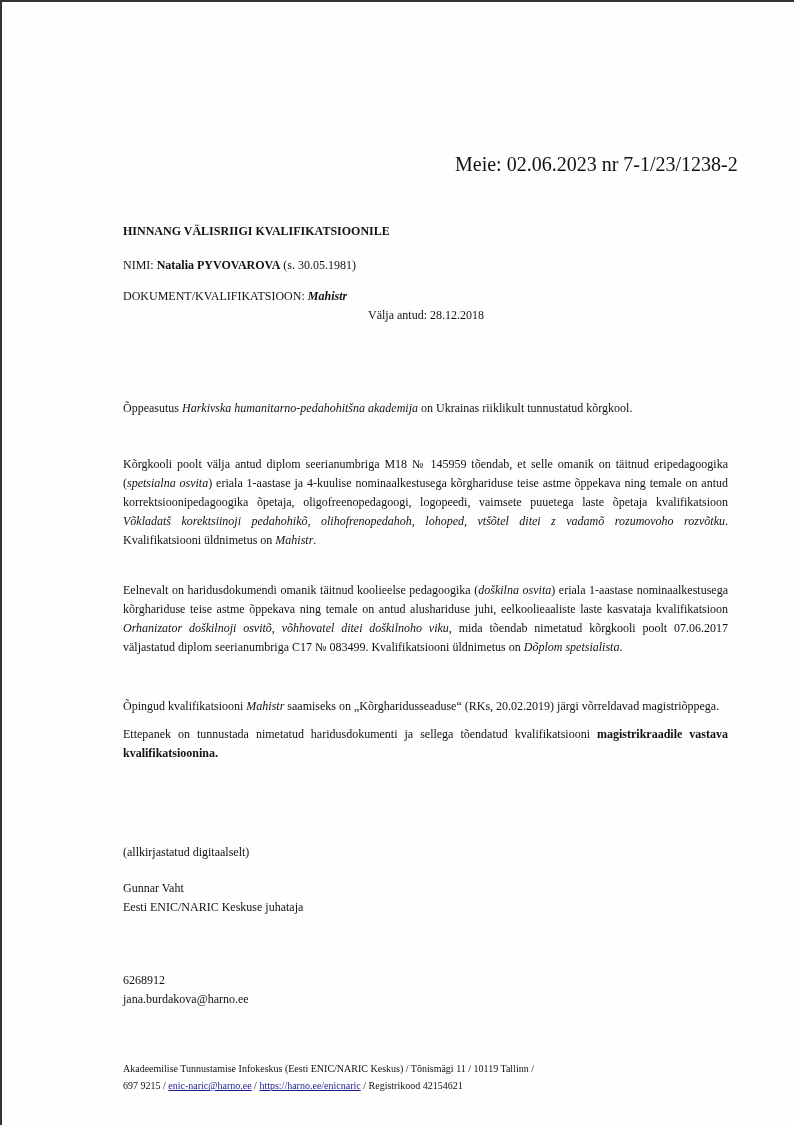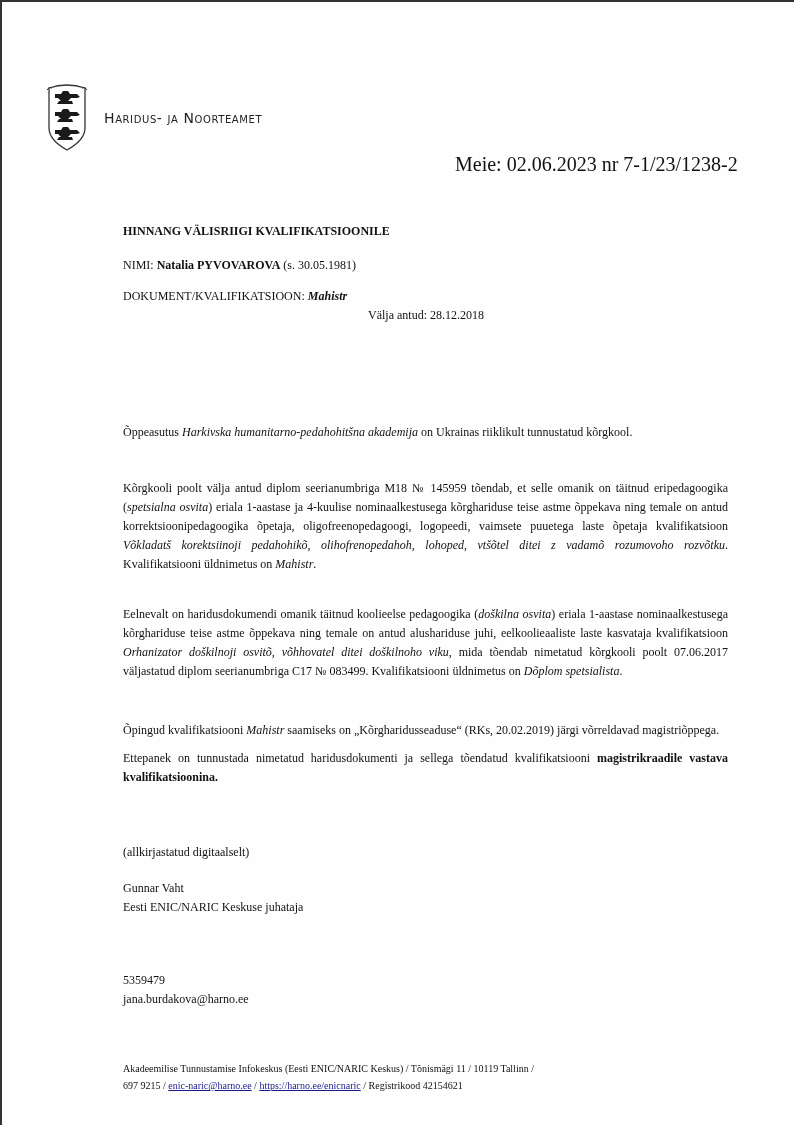--- a/index.html
+++ b/index.html
@@ -24,43 +24,31 @@
     font-family: "DejaVu Sans", sans-serif;
     font-size: 14px; letter-spacing: 0.6px; color: #222;
     font-variant: small-caps;
   }
   .ref {
     position: absolute; left: 453px; top: 151px;
     font-size: 20px;
   }
   .txt { position: absolute; left: 121px; width: 605px; font-size: 12px; line-height: 19px; }
   .heading { font-weight: bold; }
-  .j { text-align: justify; margin-top: 24px; }
+  .j { text-align: justify; }
   .indent-valja { padding-left: 245px; }
   .indent-asukoht { padding-left: 107px; }
   a { color: #1a1a8c; text-decoration: underline; }
   .footer { font-size: 10px; line-height: 17px; }
 </style>
 </head>
 <body>
 
 <div class="page">
 
-  <div class="logo">
-    <svg class="crest" viewBox="0 0 42 70">
-      <path d="M3 6 Q21 0 39 6 L39 46 Q39 58 21 68 Q3 58 3 46 Z" fill="#fff" stroke="#333" stroke-width="1.3"></path>
-      <path d="M1 8 Q3 4 6 6 M41 8 Q39 4 36 6" fill="none" stroke="#333" stroke-width="1"></path>
-      <g fill="#1a1a1a">
-        <path d="M9 12 h6 l2 -3 h5 l2 3 h7 l3 3 l-3 1 h-6 l-3 3 h4 l1 3 h-16 l2 -3 h2 l-3 -3 h-3 z"></path>
-        <path d="M9 30 h6 l2 -3 h5 l2 3 h7 l3 3 l-3 1 h-6 l-3 3 h4 l1 3 h-16 l2 -3 h2 l-3 -3 h-3 z"></path>
-        <path d="M9 48 h6 l2 -3 h5 l2 3 h7 l3 3 l-3 1 h-6 l-3 3 h4 l1 3 h-16 l2 -3 h2 l-3 -3 h-3 z"></path>
-      </g>
-    </svg>
-    <span class="agency">Haridus- ja Noorteamet</span>
-  </div>
 
   <div class="ref">Meie: 02.06.2023 nr 7-1/23/1238-2</div>
 
   <div class="txt heading" style="top:220px;">HINNANG VÄLISRIIGI KVALIFIKATSIOONILE</div>
 
   <div class="txt" style="top:254px;">
     <span>NIMI: </span><b>Natalia PYVOVAROVA</b><span> (s. 30.05.1981)</span>
   </div>
 
   <div class="txt" style="top:285px;">
@@ -90,21 +78,21 @@
   </div>
 
   <div class="txt" style="top:841px;">(allkirjastatud digitaalselt)</div>
 
   <div class="txt" style="top:877px;">
     <div>Gunnar Vaht</div>
     <div>Eesti ENIC/NARIC Keskuse juhataja</div>
   </div>
 
   <div class="txt" style="top:969px;">
-    <div>5359479</div>
+    <div>6268912</div>
     <div>jana.burdakova@harno.ee</div>
   </div>
 
   <div class="txt footer" style="top:1058px; width:580px;">
     <div>Akadeemilise Tunnustamise Infokeskus (Eesti ENIC/NARIC Keskus) / Tõnismägi 11 / 10119 Tallinn /</div>
     <div>
       <span>697 9215 / </span><a>enic-naric@harno.ee</a><span> / </span><a>https://harno.ee/enicnaric</a><span> / Registrikood 42154621</span>
     </div>
   </div>
 

